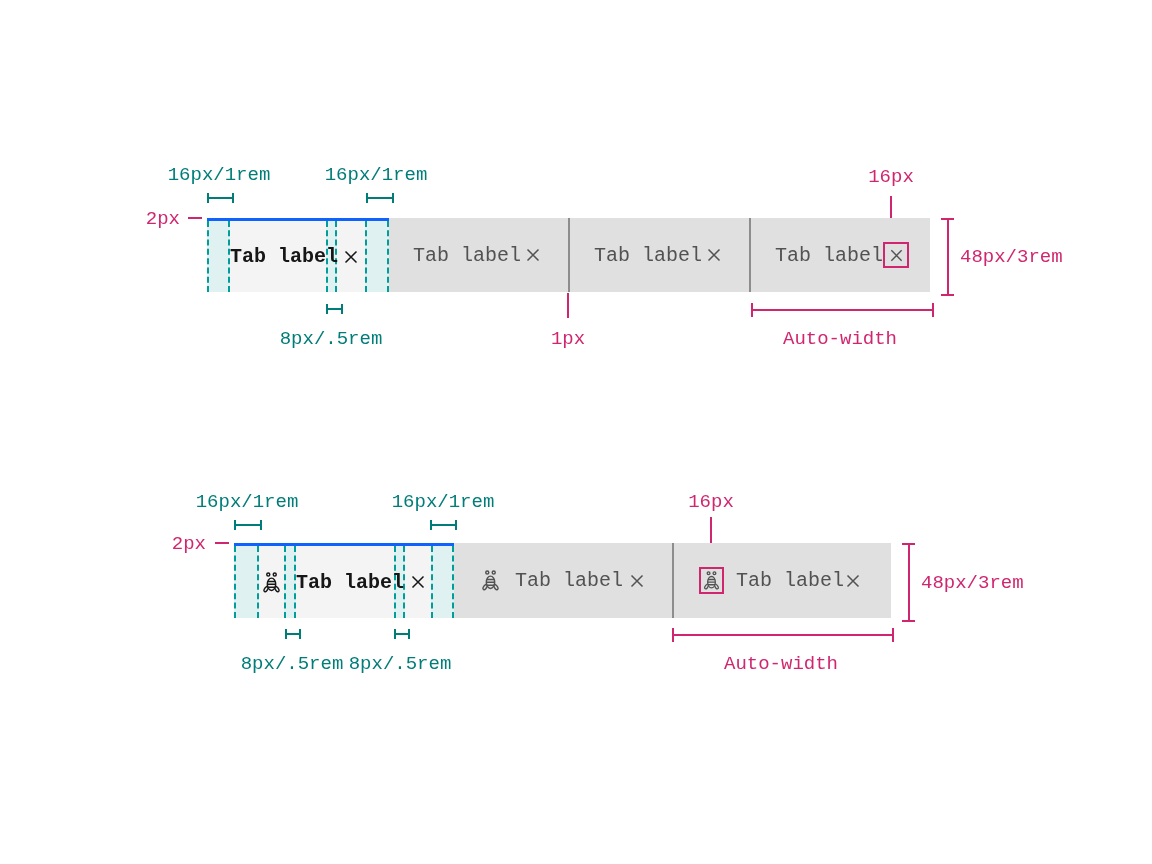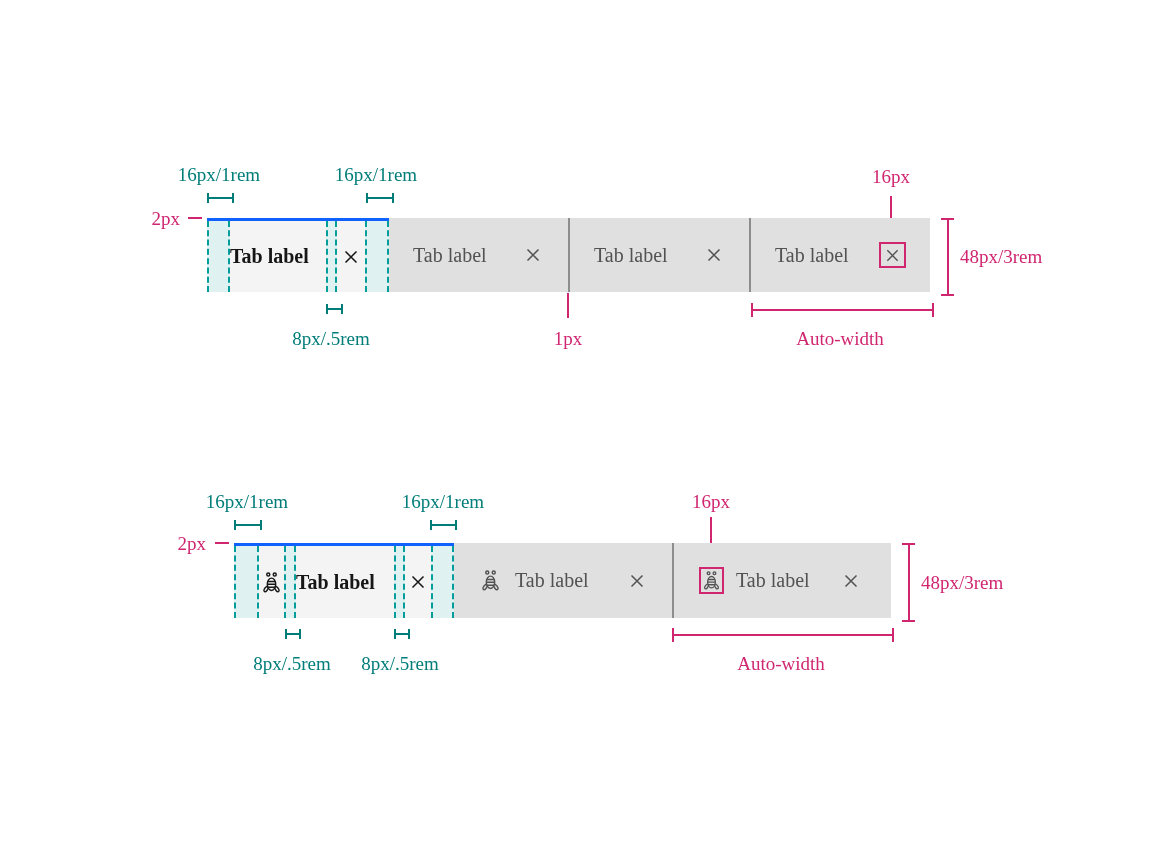--- a/index.html
+++ b/index.html
@@ -1,18 +1,18 @@
 <!DOCTYPE html>
 <html style="--magenta: #d02670; --teal: #007d79; --teal-dash: #009d9a; --teal-highlight: #dff2f1; --selected-border-blue: #0f62fe; --selected-tab-bg: #f4f4f4; --tab-bg: #e0e0e0; --divider-gray: #8d8d8d; --selected-label: #161616; --tab-label-gray: #525252;"><head>
 <meta charset="utf-8">
 <style>
   html,body{margin:0;padding:0;background:#ffffff;}
   .canvas{
     position:relative;width:1152px;height:864px;background:#ffffff;overflow:hidden;
-    font-family:Liberation Serif, serif;
+    font-family:Liberation Mono, monospace;
   }
   
   .ann{position:absolute;font-size:19px;line-height:1.2;white-space:nowrap;text-align:right;}
   .ann.teal{color:var(--teal);}
   .ann.magenta{color:var(--magenta);}
   .ann.center{text-align:center;width:160px;}
   .ann.right{text-align:right;}
   
   .hbracket{position:absolute;border-left:2px solid;border-right:2px solid;}
   .hbracket i{position:absolute;left:0;right:0;top:50%;margin-top:-1px;height:2px;background:currentColor;display:block;}

